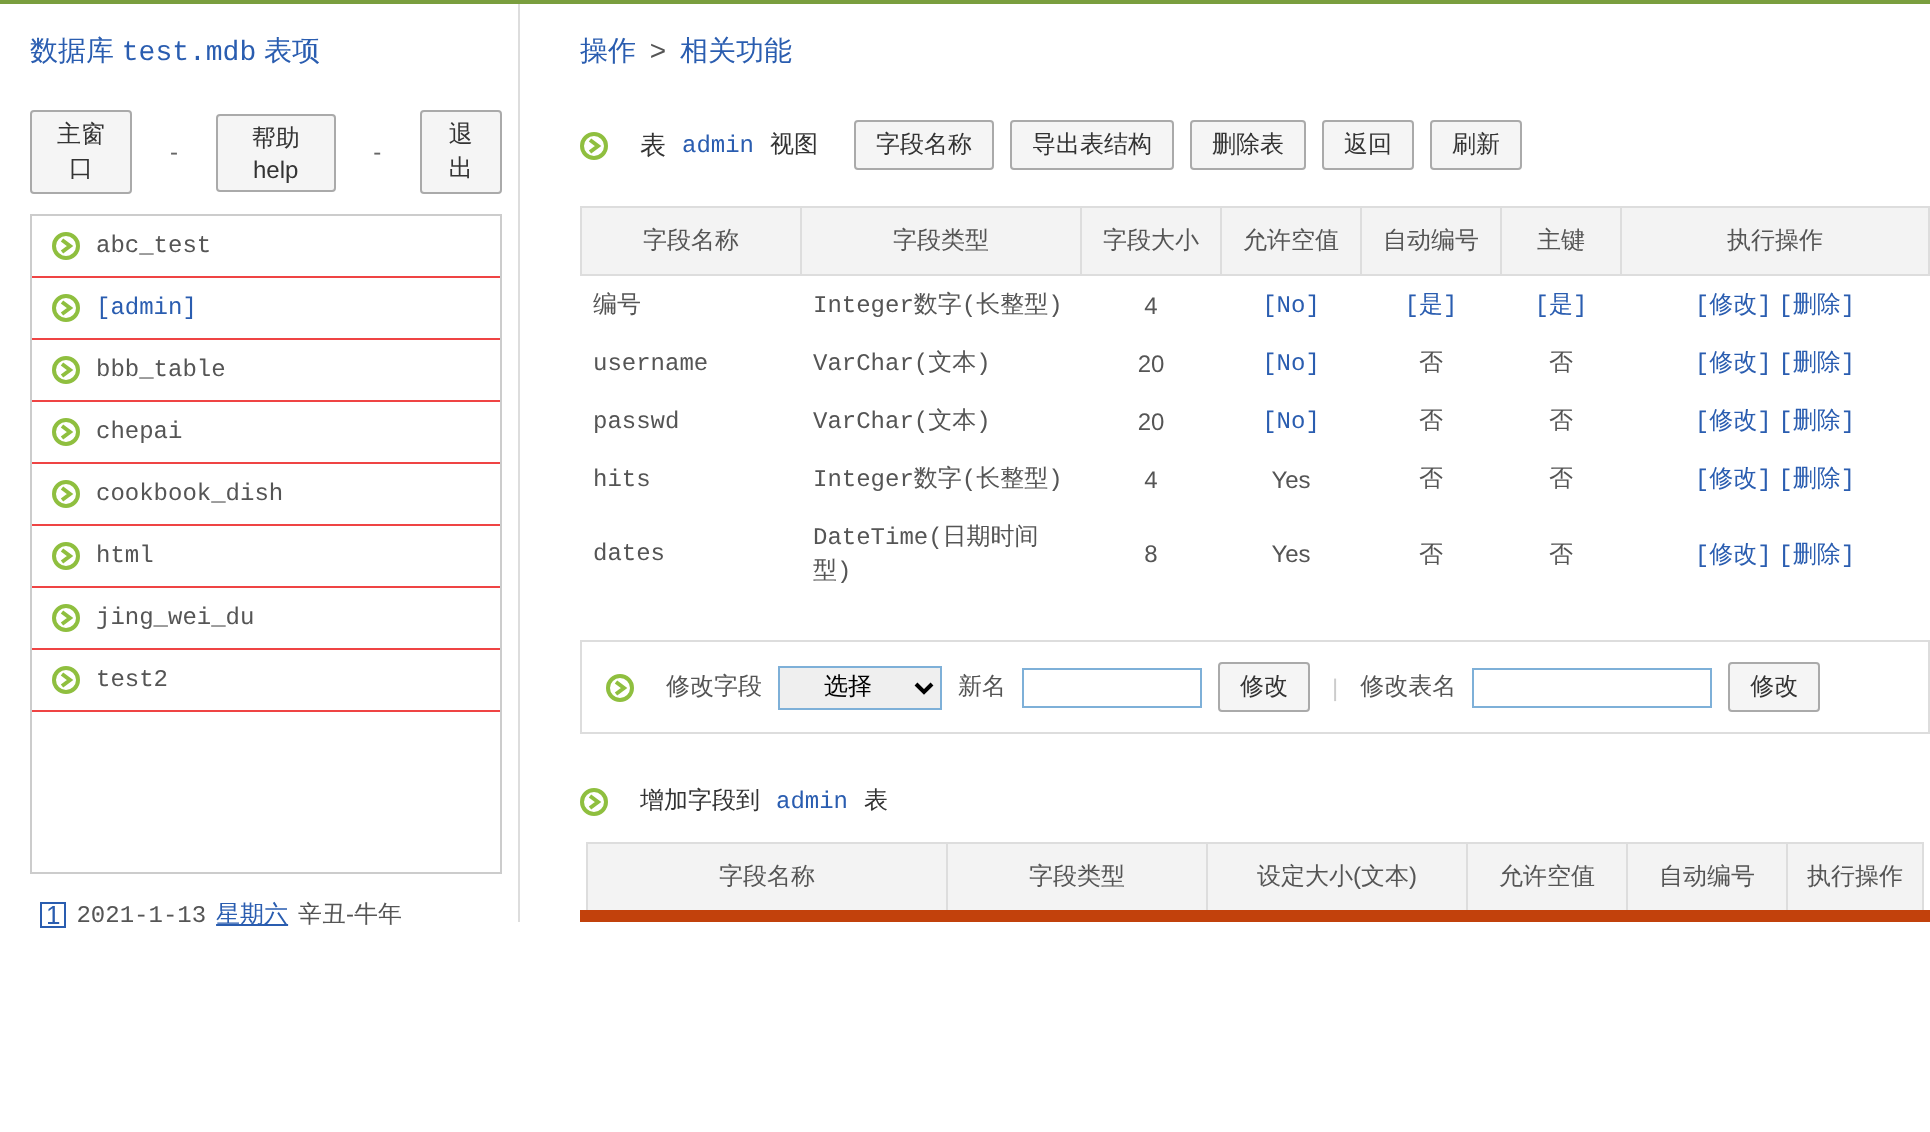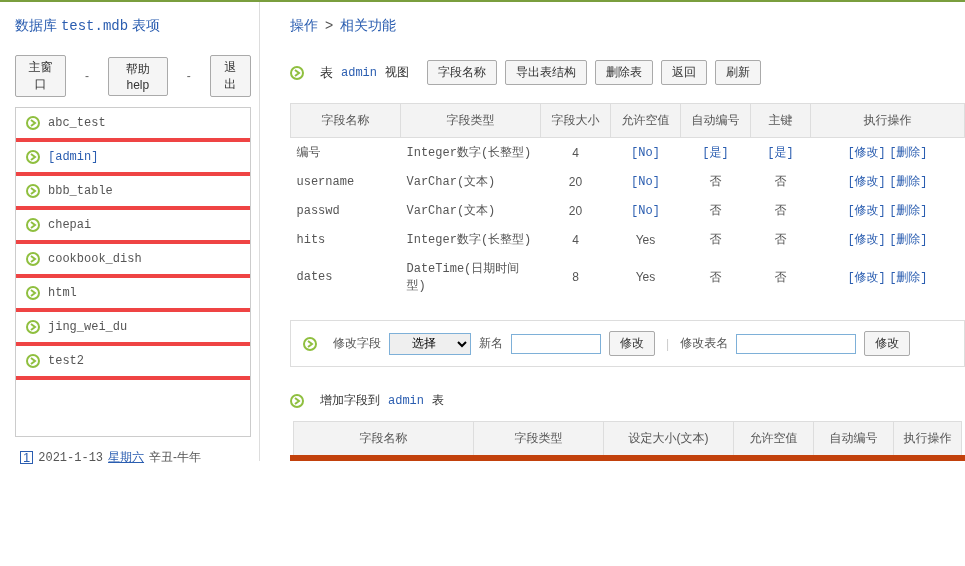--- a/index.html
+++ b/index.html
@@ -52,21 +52,21 @@
       position: relative;
     }
     .table-list::-webkit-scrollbar { width: 17px; }
     .table-list::-webkit-scrollbar-track { background: #e8e8e8; border-left:1px solid #ccc;}
     .table-list::-webkit-scrollbar-thumb { background: #a8c8f0; border:1px solid #7090c0;}
     .table-list::-webkit-scrollbar-button { background:#e8e8e8; height:17px; border:1px solid #bbb;}
     .table-item {
       display: flex;
       align-items: flex-end;
       padding: 8px 10px;
-      border-bottom: 4px solid #ef4444;
+      border-bottom: 1px solid #ef4444;
       cursor: pointer;
     }
     .arrow-icon {
       width: 14px;
       height: 14px;
       display: inline-flex;
       align-items: center;
       justify-content: center;
       margin-right: 8px;
     }

